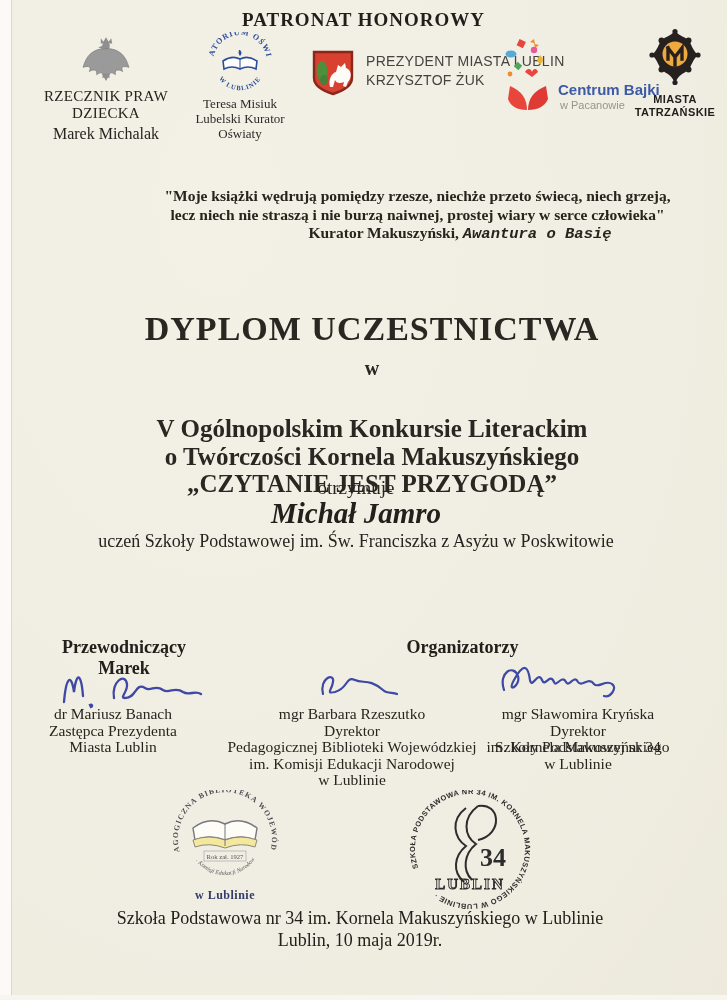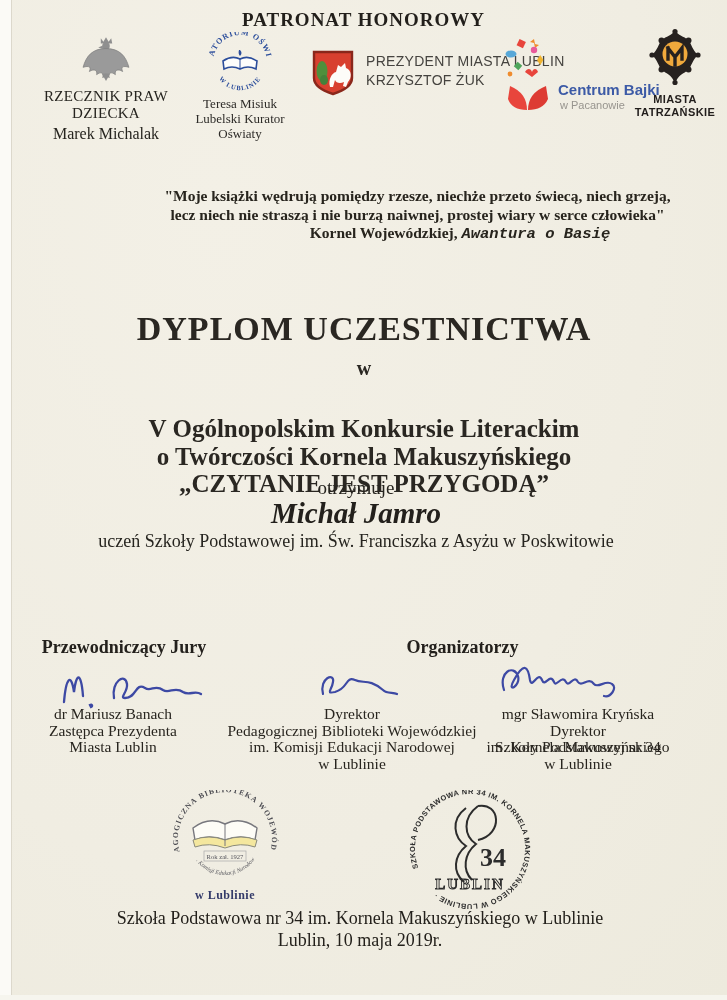--- a/index.html
+++ b/index.html
@@ -21,21 +21,21 @@
   .p-bajki-text{left:558px;top:81px;text-align:left;font-family:"Liberation Sans",sans-serif;}
   .p-bajki-text .l1{font-size:15px;font-weight:bold;color:#3c5aa6;}
   .p-bajki-text .l2{font-size:11px;color:#97948e;margin-top:1px;margin-left:2px;}
   .p-muzeum-text{left:634px;top:93px;width:82px;text-align:center;font-family:"Liberation Sans",sans-serif;
                  font-size:11px;font-weight:bold;line-height:12.5px;color:#211d1b;letter-spacing:.4px;}
   
   .quote{left:110px;top:186px;width:615px;text-align:center;font-weight:bold;font-size:15.5px;line-height:19px;color:#27241d;}
   .quote-attr{left:210px;top:224px;width:500px;text-align:center;font-weight:bold;font-size:15.5px;color:#27241d;}
   .quote-attr .work{font-style:italic;font-family:Liberation Mono, monospace;}
   
-  .t{left:8px;width:712px;text-align:center;font-weight:bold;color:#2a2722;}
+  .t{left:16px;width:712px;text-align:center;font-weight:bold;color:#2a2722;}
   .t-main{top:310px;font-size:34px;letter-spacing:1px;}
   .t-w{top:357px;font-size:20px;}
   .t-l{font-size:25px;margin-top:36px;}
   .t-l1{top:379px;}
   .t-l2{top:407px;}
   .t-l3{top:434px;}
   
   .r-rec{left:0;top:477px;width:712px;text-align:center;font-size:19px;}
   .r-name{left:0;top:497px;width:712px;text-align:center;font-size:29px;font-weight:bold;font-style:italic;color:#23201c;}
   .r-desc{left:0;top:531px;width:712px;text-align:center;font-size:18px;}
@@ -137,35 +137,35 @@
   <div class="abs p-muzeum-text">
     <div>MIASTA</div>
     <div>TATRZAŃSKIE</div>
   </div>
 
   <div class="abs quote">
     <div>"Moje książki wędrują pomiędzy rzesze, niechże przeto świecą, niech grzeją,</div>
     <div>lecz niech nie straszą i nie burzą naiwnej, prostej wiary w serce człowieka"</div>
   </div>
   <div class="abs quote-attr">
-    <span>Kornel Wojewódzkiej,</span>
+    <span>Kurator Makuszyński,</span>
     <span class="work">Awantura o Basię</span>
   </div>
 
   <div class="abs t t-main">DYPLOM UCZESTNICTWA</div>
   <div class="abs t t-w">w</div>
   <div class="abs t t-l t-l1">V Ogólnopolskim Konkursie Literackim</div>
   <div class="abs t t-l t-l2">o Twórczości Kornela Makuszyńskiego</div>
   <div class="abs t t-l t-l3">„CZYTANIE JEST PRZYGODĄ”</div>
 
   <div class="abs r-rec">otrzymuje</div>
   <div class="abs r-name">Michał Jamro</div>
   <div class="abs r-desc">uczeń Szkoły Podstawowej im. Św. Franciszka z Asyżu w Poskwitowie</div>
 
-  <div class="sig-head jury-h">Przewodniczący Jury</div>
+  <div class="sig-head jury-h">Przewodniczący Marek</div>
   <div class="sig-head org-h">Organizatorzy</div>
 
   <svg class="sig-svg" style="left:50px;top:658px;" width="160" height="55" viewBox="0 0 160 55">
     <g stroke="#3d49a4" stroke-width="2.3" fill="none" stroke-linecap="round">
       <path d="M14 44C16 20 21 14 24 34C26 16 31 12 33 38"></path>
       <path d="M40 47c2-1 3 1 1 2z"></path>
       <path d="M64 40C61 24 75 14 77 26c1 8-8 14-2 14 12 0 10-16 20-10 6 4 10-4 18 2 6 4 12-4 20 2 6 4 12-2 18 2"></path>
     </g>
   </svg>
   <svg class="sig-svg" style="left:305px;top:668px;" width="95" height="40" viewBox="0 0 95 40">
@@ -178,20 +178,21 @@
       <path d="M14 40C8 22 24 14 28 26c3 10-12 18-4 4 10-18 14-14 16 0 2 10 8-10 12 0 3 8 8-8 12 2 2 6 8-8 12 0 3 6 8-8 12 0 4 6 10-6 16 2 4 5 12-5 18 0 6 4-2 14-8 12"></path>
     </g>
   </svg>
 
   <div class="sig-col" style="left:113px;top:706px;">
     <div>dr Mariusz Banach</div>
     <div>Zastępca Prezydenta</div>
     <div>Miasta Lublin</div>
   </div>
   <div class="sig-col" style="left:352px;top:706px;">
+    <div>mgr Barbara Rzeszutko</div>
     <div>Dyrektor</div>
     <div>Pedagogicznej Biblioteki Wojewódzkiej</div>
     <div>im. Komisji Edukacji Narodowej</div>
     <div>w Lublinie</div>
   </div>
   <div class="sig-col" style="left:578px;top:706px;">
     <div>mgr Sławomira Kryńska</div>
     <div>Dyrektor</div>
     <div>Szkoły Podstawowej nr 34</div>
     <div></div>

